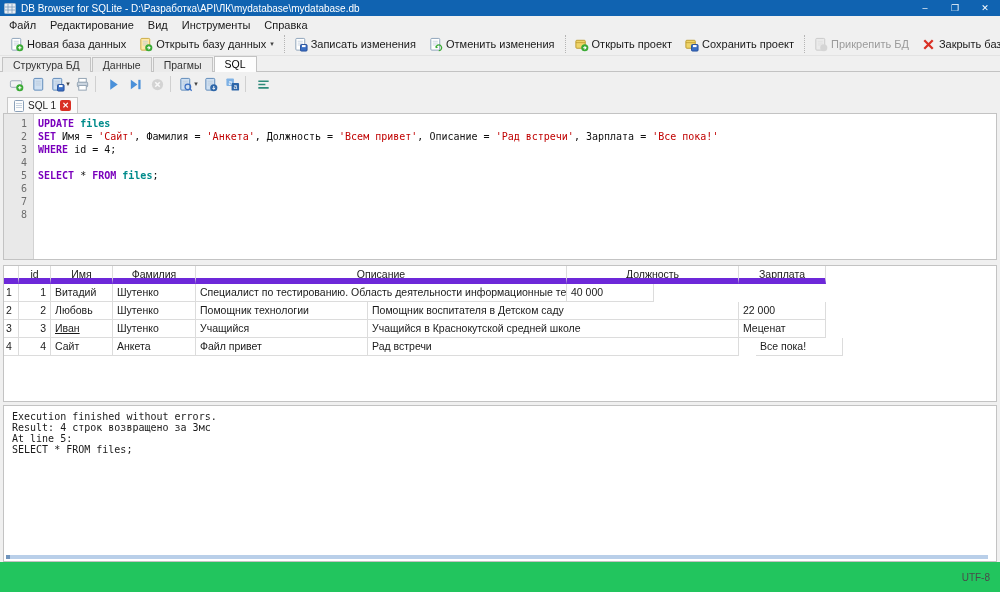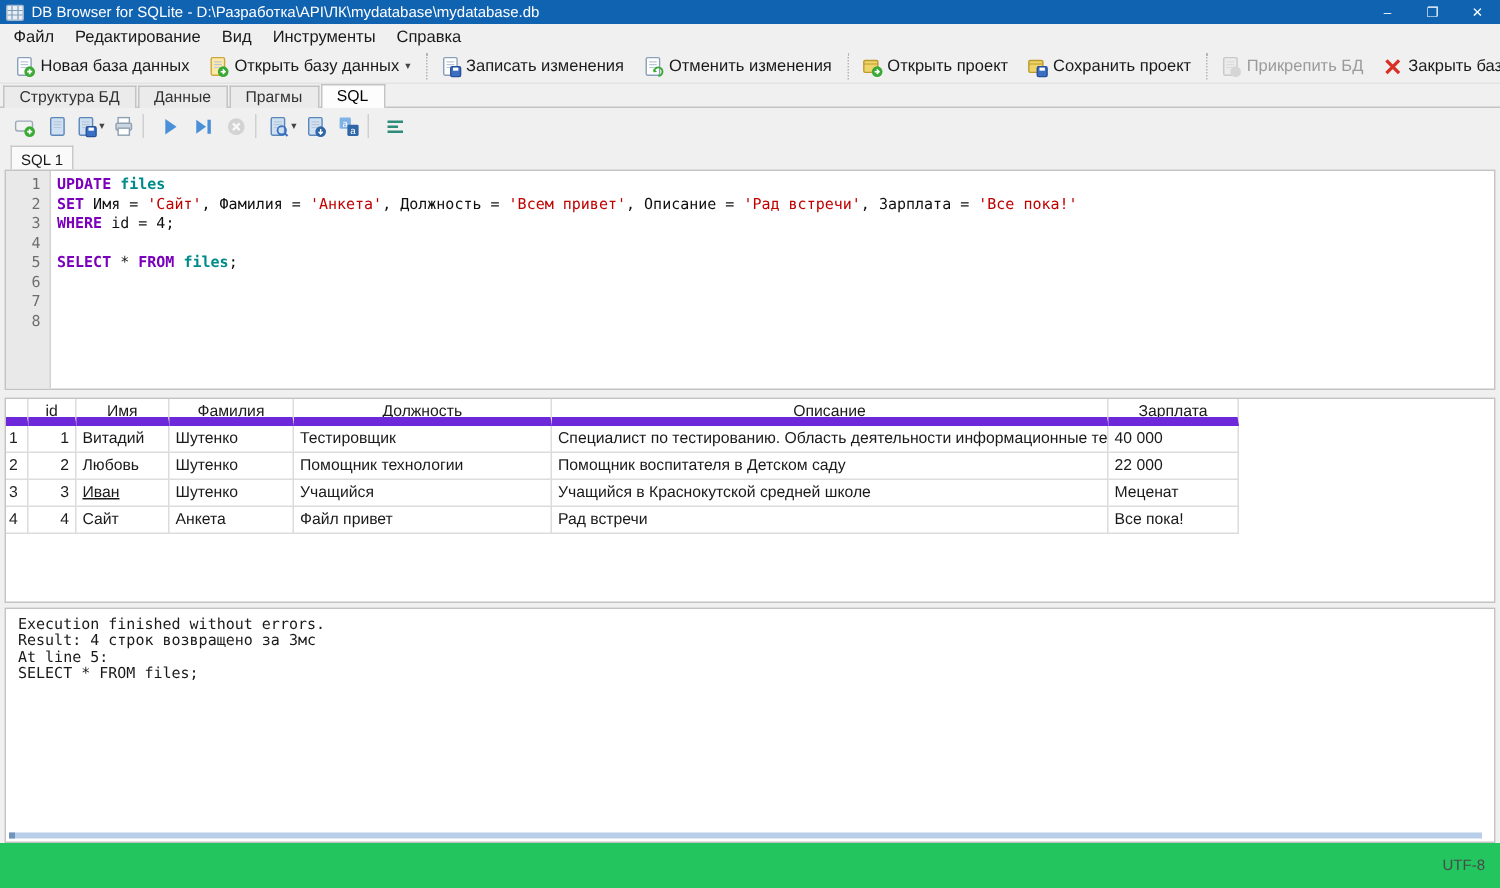--- a/index.html
+++ b/index.html
@@ -36,21 +36,21 @@
   
   .content { flex:1 1 auto; padding:0 3px; display:flex; flex-direction:column; background:#f0f0f0; }
 
   .sqltoolbar { height:24px; display:flex; align-items:center; padding-left:2px; flex:0 0 auto; }
   .sq-btn { width:22px; height:20px; display:flex; align-items:center; justify-content:center; border:1px solid transparent; border-radius:2px; }
   .sq-btn svg { width:15px; height:15px; }
   .sq-btn.disabled { opacity:.55; }
   .sq-sep { width:5px; height:16px; margin:0 2px; border-left:1px solid #d0d0d0; }
 
   .subtabbar { height:17px; display:flex; align-items:flex-end; padding-left:4px; flex:0 0 auto; }
-  .subtab { display:flex; align-items:center; gap:4px; height:16px; padding:0 6px; background:#fafafa; border:1px solid #c9c9c9; border-bottom:none; font-size:10px;flex-direction:column; }
+  .subtab { display:flex; align-items:center; gap:4px; height:16px; padding:0 6px; background:#fafafa; border:1px solid #c9c9c9; border-bottom:none; font-size:10px; }
   .subtab .doc-glyph { width:10px; height:12px; }
   .subtab .close-box { width:11px; height:11px; background:#d93025; border-radius:2px; color:#fff; font-size:8px; line-height:11px; text-align:center; font-weight:bold; }
 
   
   .editor { flex:0 0 147px; background:#fff; border:1px solid #c3c3c3; display:flex; overflow:hidden; font-family:"DejaVu Sans Mono", monospace; font-size:10px; }
   .gutter { flex:0 0 30px; background:#e9e9e9; border-right:1px solid #d2d2d2; padding-top:3px; text-align:right; color:#6e6e6e; }
   .gutter .ln { height:13px; line-height:13px; padding-right:6px; }
   .code { flex:1 1 auto; padding:3px 0 0 4px; white-space:pre; }
   .code .cl { height:13px; line-height:13px; }
   .tok-keyword { color:#7a00bc; font-weight:bold; }
@@ -297,30 +297,29 @@
     </div>
 
     <div class="splitter"></div>
 
     <div class="results">
         <div class="grid-row grid-head">
           <div class="gcell rownum"></div>
           <div class="gcell" style="flex: 0 0 32px;">id</div>
           <div class="gcell" style="flex: 0 0 62px;">Имя</div>
           <div class="gcell" style="flex: 0 0 83px;">Фамилия</div>
+          <div class="gcell" style="flex: 0 0 371px;">Описание</div>
           <div class="gcell" style="flex: 0 0 172px;">Должность</div>
-          <div class="gcell" style="flex: 0 0 371px;">Описание</div>
           <div class="gcell" style="flex: 0 0 87px;">Зарплата</div>
         </div>
         <div class="grid-row">
           <div class="gcell rownum">1</div>
           <div class="gcell al-right" style="flex: 0 0 32px;">1</div>
           <div class="gcell" style="flex: 0 0 62px;">Витадий</div>
           <div class="gcell" style="flex: 0 0 83px;">Шутенко</div>
-          <div class="gcell" style="flex: 0 0 172px;">Тестировщик</div>
           <div class="gcell" style="flex: 0 0 371px;">Специалист по тестированию. Область деятельности информационные технологии</div>
           <div class="gcell" style="flex: 0 0 87px;">40 000</div>
         </div>
         <div class="grid-row">
           <div class="gcell rownum">2</div>
           <div class="gcell al-right" style="flex: 0 0 32px;">2</div>
           <div class="gcell" style="flex: 0 0 62px;">Любовь</div>
           <div class="gcell" style="flex: 0 0 83px;">Шутенко</div>
           <div class="gcell" style="flex: 0 0 172px;">Помощник технологии</div>
           <div class="gcell" style="flex: 0 0 371px;">Помощник воспитателя в Детском саду</div>
@@ -335,21 +334,21 @@
           <div class="gcell" style="flex: 0 0 371px;">Учащийся в Краснокутской средней школе</div>
           <div class="gcell" style="flex: 0 0 87px;">Меценат</div>
         </div>
         <div class="grid-row">
           <div class="gcell rownum">4</div>
           <div class="gcell al-right" style="flex: 0 0 32px;">4</div>
           <div class="gcell" style="flex: 0 0 62px;">Сайт</div>
           <div class="gcell" style="flex: 0 0 83px;">Анкета</div>
           <div class="gcell" style="flex: 0 0 172px;">Файл привет</div>
           <div class="gcell" style="flex: 0 0 371px;">Рад встречи</div>
-          <div class="gcell" style="flex: 0 0 87px;">Все пока!</div>
+          <div class="gcell" style="flex: 0 0 87px; margin-left: 17px;">Все пока!</div>
         </div>
       </div>
 
     <div class="gap"></div>
 
     <div class="output">
       <div id="output-lines">
           <div class="oline">Execution finished without errors.</div>
           <div class="oline">Result: 4 строк возвращено за 3мс</div>
           <div class="oline">At line 5:</div>

